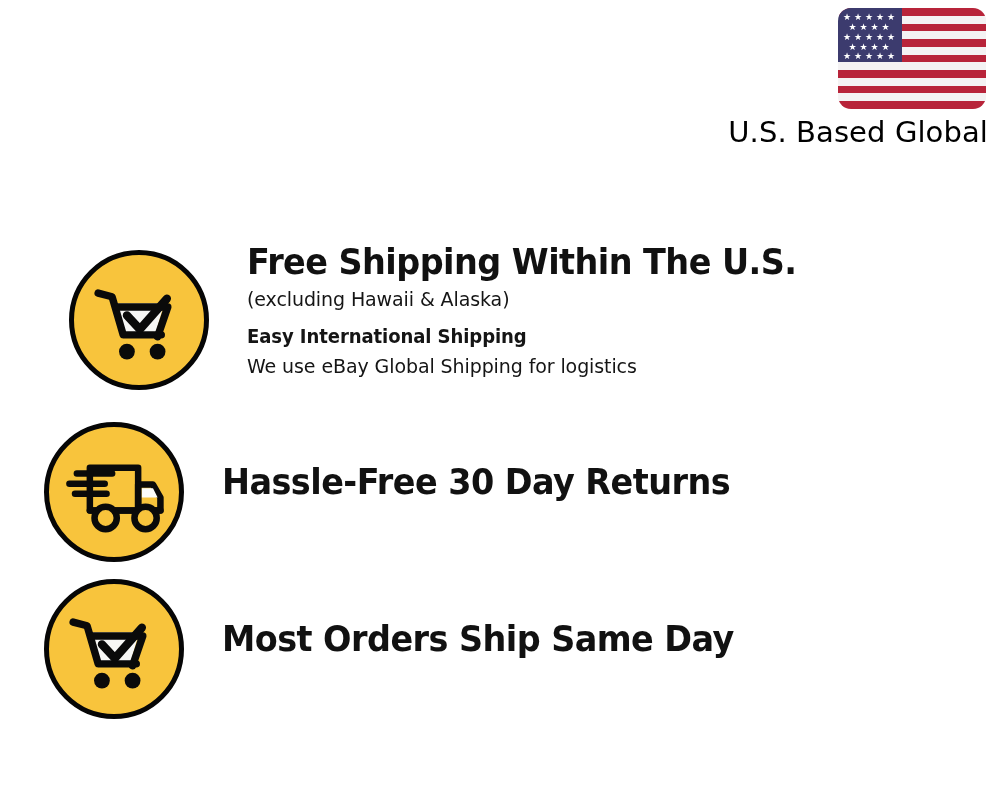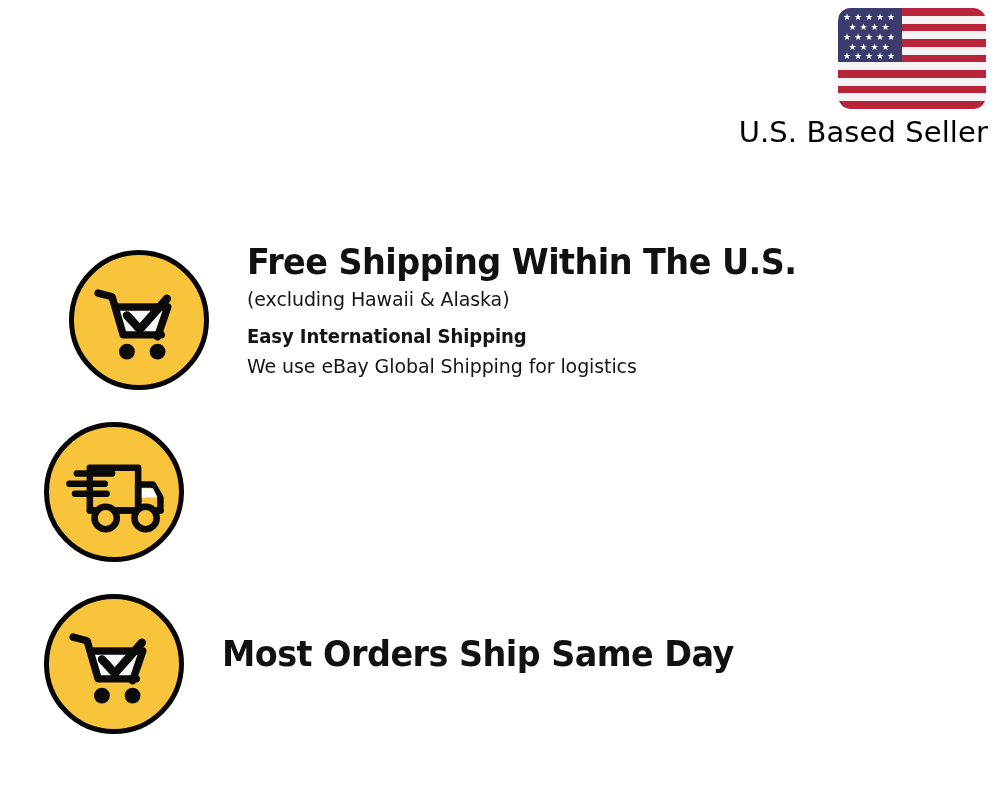--- a/index.html
+++ b/index.html
@@ -118,21 +118,21 @@
   }
   .feature-row {
     position: absolute;
     left: 0;
     width: 1000px;
     display: flex;
     align-items: center;
   }
   .row-1 { top: 0px;   height: 178px; margin-left: 25px; }
   .row-2 { top: 180px; height: 152px; }
-  .row-3 { top: 352px; height: 152px; }
+  .row-3 { top: 337px; height: 152px; }
 
   .icon-circle {
     position: absolute;
     left: 44px;
     width: 140px;
     height: 140px;
     border-radius: 50%;
     background: #f8c43c;
     border: 5px solid #060606;
     box-sizing: border-box;
@@ -233,21 +233,21 @@
 
         <span class="star" style="left:5px;  top:44px">★</span>
         <span class="star" style="left:16px; top:44px">★</span>
         <span class="star" style="left:27px; top:44px">★</span>
         <span class="star" style="left:38px; top:44px">★</span>
         <span class="star" style="left:49px; top:44px">★</span>
       </div>
     </div>
   </div>
 
-  <div class="us-seller">U.S. Based Seller</div>
+  <div class="us-seller">U.S. Based Global</div>
 </div>
 
 <div class="features">
 
   <div class="feature-row row-1">
     <div class="icon-circle">
       <svg viewBox="0 0 140 140" xmlns="http://www.w3.org/2000/svg">
         <polygon points="45,52 97,52 88,84 54,84" fill="#f7f7f5"></polygon>
         <path d="M26 41 L41 45 L53 86 L94 86" fill="none" stroke="#0a0a0a" stroke-width="8" stroke-linecap="round" stroke-linejoin="round"></path>
         <path d="M47 56 L101 56 L90 88" fill="none" stroke="#0a0a0a" stroke-width="8" stroke-linecap="round" stroke-linejoin="round"></path>
@@ -272,20 +272,23 @@
         <path d="M22 61 H60" stroke="#0a0a0a" stroke-width="7" stroke-linecap="round"></path>
         <path d="M28 72 H62" stroke="#0a0a0a" stroke-width="7" stroke-linecap="round"></path>
         <rect x="44" y="44" width="52" height="46" fill="none" stroke="#0a0a0a" stroke-width="7" stroke-linejoin="round"></rect>
         <path d="M96 62 H112 L120 76 V90 H96 Z" fill="none" stroke="#0a0a0a" stroke-width="7" stroke-linejoin="round"></path>
         <polygon points="100,66 112,66 117,76 100,76" fill="#fdfdfb"></polygon>
         <path d="M44 90 H120" stroke="#0a0a0a" stroke-width="7" stroke-linecap="round"></path>
         <circle cx="61" cy="98" r="12" fill="#f8c43c" stroke="#0a0a0a" stroke-width="7"></circle>
         <circle cx="104" cy="98" r="12" fill="#f8c43c" stroke="#0a0a0a" stroke-width="7"></circle>
       </svg>
     </div>
+    <div class="feature-text">
+      <div class="headline">Hassle-Free 30 Day Returns</div>
+    </div>
   </div>
 
   <div class="feature-row row-3">
     <div class="icon-circle">
       <svg viewBox="0 0 140 140" xmlns="http://www.w3.org/2000/svg">
         <polygon points="45,52 97,52 88,84 54,84" fill="#f7f7f5"></polygon>
         <path d="M26 41 L41 45 L53 86 L94 86" fill="none" stroke="#0a0a0a" stroke-width="8" stroke-linecap="round" stroke-linejoin="round"></path>
         <path d="M47 56 L101 56 L90 88" fill="none" stroke="#0a0a0a" stroke-width="8" stroke-linecap="round" stroke-linejoin="round"></path>
         <path d="M57 65 L71 80 L100 47" fill="none" stroke="#0a0a0a" stroke-width="9" stroke-linecap="round" stroke-linejoin="round"></path>
         <circle cx="57" cy="104" r="8.5" fill="#0a0a0a"></circle>

